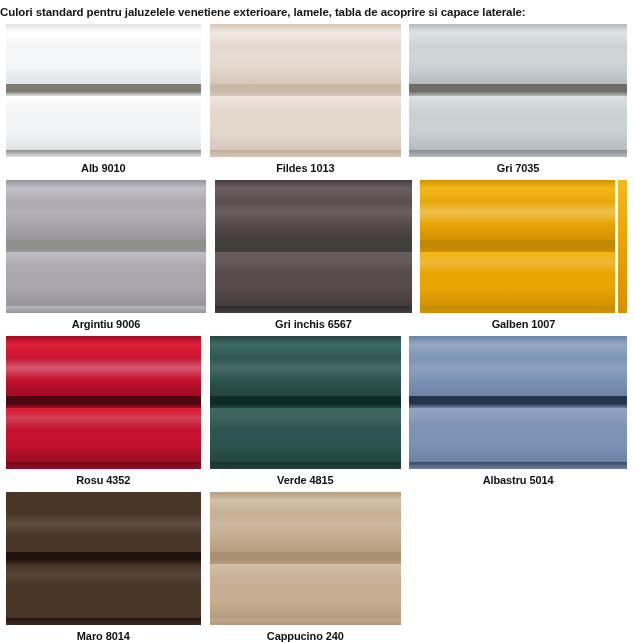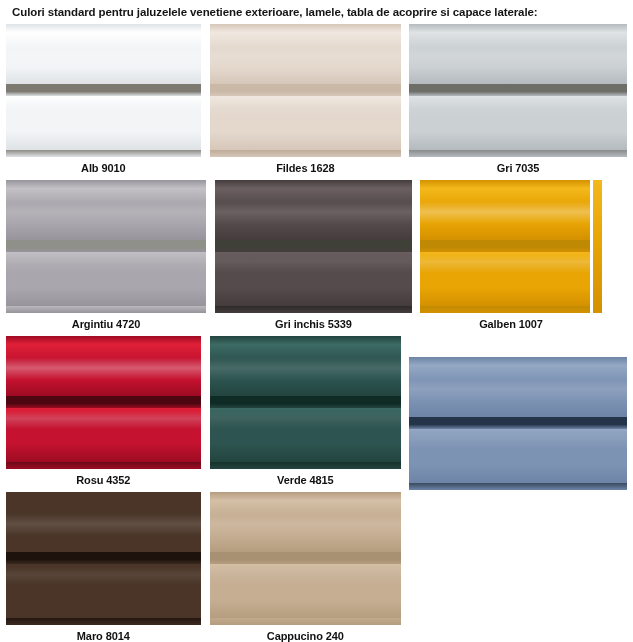--- a/index.html
+++ b/index.html
@@ -12,44 +12,44 @@
     height: 642px;
     font-family: "Liberation Sans", sans-serif;
     overflow: hidden;
     position: relative;
   }
 
   #page-title {
     font-size: 11.5px;
     font-weight: bold;
     color: #151515;
-    padding: 6px 0 6px 12px;
+    padding: 6px 0 6px 0;
     letter-spacing: -0.1px;
     white-space: nowrap;
   }
 
   .swatch-grid {
     padding: 0 6px;
   }
 
   .swatch-row {
     display: flex;
-    align-items: flex-end;
+    align-items: flex-start;
     margin-bottom: 2px;
   }
 
   .swatch-cell {
     display: flex;
     flex-direction: column;
     align-items: stretch;
   }
   .swatch-cell.col0 { width: 200px; margin-right: 9px; }
   .swatch-cell.col1 { width: 197px; margin-right: 8px; }
   .swatch-cell.col2 { width: 224px; }
-  .swatch-cell.col2.wide { width: 182px; }
+  .swatch-cell.col2.wide { width: 207px; }
   .swatch-cell.empty { background: transparent; }
 
   
   .swatch-img {
     position: relative;
     height: 133px;
     overflow: hidden;
     background: #cccccc;
   }
   .swatch-cell.col0 .swatch-img,
@@ -125,21 +125,21 @@
         <div class="swatch-caption">Alb 9010</div>
       </div>
       <div class="swatch-cell col1">
         <div class="swatch-img" style="background: rgb(228, 216, 205);">
           <div class="lamella-top" style="background: linear-gradient(rgb(214, 199, 185) 0%, rgb(240, 232, 224) 14%, rgb(228, 216, 205) 40%, rgb(228, 216, 205) 72%, rgb(214, 199, 185) 100%);"></div>
           <div class="lamella-gap" style="background: linear-gradient(rgb(203, 185, 167) 0%, rgb(203, 185, 167) 62%, rgb(214, 199, 185) 100%);"></div>
           <div class="lamella-bottom" style="background: linear-gradient(rgb(240, 232, 224) 0%, rgb(228, 216, 205) 22%, rgb(228, 216, 205) 66%, rgb(214, 199, 185) 100%);"></div>
           <div class="lamella-foot" style="background: linear-gradient(rgb(191, 171, 152) 0%, rgb(214, 199, 185) 100%);"></div>
           <div class="gloss" style="background: linear-gradient(rgba(255, 255, 255, 0) 16%, rgba(255, 255, 255, 0.13) 24%, rgba(255, 255, 255, 0) 33%, rgba(255, 255, 255, 0) 56%, rgba(255, 255, 255, 0.08) 62%, rgba(255, 255, 255, 0) 70%);"></div>
         </div>
-        <div class="swatch-caption">Fildes 1628</div>
+        <div class="swatch-caption">Fildes 1013</div>
       </div>
       <div class="swatch-cell col2">
         <div class="swatch-img" style="background: rgb(203, 208, 211);">
           <div class="lamella-top" style="background: linear-gradient(rgb(180, 186, 190) 0%, rgb(223, 227, 229) 14%, rgb(203, 208, 211) 40%, rgb(203, 208, 211) 72%, rgb(180, 186, 190) 100%);"></div>
           <div class="lamella-gap" style="background: linear-gradient(rgb(110, 110, 104) 0%, rgb(110, 110, 104) 62%, rgb(180, 186, 190) 100%);"></div>
           <div class="lamella-bottom" style="background: linear-gradient(rgb(223, 227, 229) 0%, rgb(203, 208, 211) 22%, rgb(203, 208, 211) 66%, rgb(180, 186, 190) 100%);"></div>
           <div class="lamella-foot" style="background: linear-gradient(rgb(138, 140, 140) 0%, rgb(180, 186, 190) 100%);"></div>
           <div class="gloss" style="background: linear-gradient(rgba(255, 255, 255, 0) 16%, rgba(255, 255, 255, 0.13) 24%, rgba(255, 255, 255, 0) 33%, rgba(255, 255, 255, 0) 56%, rgba(255, 255, 255, 0.08) 62%, rgba(255, 255, 255, 0) 70%);"></div>
         </div>
         <div class="swatch-caption">Gri 7035</div>
@@ -147,31 +147,31 @@
     </div>
     <div class="swatch-row">
       <div class="swatch-cell col0">
         <div class="swatch-img" style="background: rgb(169, 166, 173);">
           <div class="lamella-top" style="background: linear-gradient(rgb(151, 148, 156) 0%, rgb(195, 193, 198) 14%, rgb(169, 166, 173) 40%, rgb(169, 166, 173) 72%, rgb(151, 148, 156) 100%);"></div>
           <div class="lamella-gap" style="background: linear-gradient(rgb(142, 144, 137) 0%, rgb(142, 144, 137) 62%, rgb(151, 148, 156) 100%);"></div>
           <div class="lamella-bottom" style="background: linear-gradient(rgb(195, 193, 198) 0%, rgb(169, 166, 173) 22%, rgb(169, 166, 173) 66%, rgb(151, 148, 156) 100%);"></div>
           <div class="lamella-foot" style="background: linear-gradient(rgb(185, 184, 188) 0%, rgb(151, 148, 156) 100%);"></div>
           <div class="gloss" style="background: linear-gradient(rgba(255, 255, 255, 0) 16%, rgba(255, 255, 255, 0.13) 24%, rgba(255, 255, 255, 0) 33%, rgba(255, 255, 255, 0) 56%, rgba(255, 255, 255, 0.08) 62%, rgba(255, 255, 255, 0) 70%);"></div>
         </div>
-        <div class="swatch-caption">Argintiu 4720</div>
+        <div class="swatch-caption">Argintiu 9006</div>
       </div>
       <div class="swatch-cell col1">
         <div class="swatch-img" style="background: rgb(85, 74, 76);">
           <div class="lamella-top" style="background: linear-gradient(rgb(69, 60, 62) 0%, rgb(107, 95, 97) 14%, rgb(85, 74, 76) 40%, rgb(85, 74, 76) 72%, rgb(69, 60, 62) 100%);"></div>
           <div class="lamella-gap" style="background: linear-gradient(rgb(63, 64, 56) 0%, rgb(63, 64, 56) 62%, rgb(69, 60, 62) 100%);"></div>
           <div class="lamella-bottom" style="background: linear-gradient(rgb(107, 95, 97) 0%, rgb(85, 74, 76) 22%, rgb(85, 74, 76) 66%, rgb(69, 60, 62) 100%);"></div>
           <div class="lamella-foot" style="background: linear-gradient(rgb(46, 43, 41) 0%, rgb(69, 60, 62) 100%);"></div>
           <div class="gloss" style="background: linear-gradient(rgba(255, 255, 255, 0) 16%, rgba(255, 255, 255, 0.13) 24%, rgba(255, 255, 255, 0) 33%, rgba(255, 255, 255, 0) 56%, rgba(255, 255, 255, 0.08) 62%, rgba(255, 255, 255, 0) 70%);"></div>
         </div>
-        <div class="swatch-caption">Gri inchis 5339</div>
+        <div class="swatch-caption">Gri inchis 6567</div>
       </div>
       <div class="swatch-cell col2 wide">
         <div class="swatch-img" style="background: rgb(232, 165, 4);">
           <div class="lamella-top" style="background: linear-gradient(rgb(212, 145, 0) 0%, rgb(243, 184, 27) 14%, rgb(232, 165, 4) 40%, rgb(232, 165, 4) 72%, rgb(212, 145, 0) 100%);"></div>
           <div class="lamella-gap" style="background: linear-gradient(rgb(192, 137, 4) 0%, rgb(192, 137, 4) 62%, rgb(212, 145, 0) 100%);"></div>
           <div class="lamella-bottom" style="background: linear-gradient(rgb(243, 184, 27) 0%, rgb(232, 165, 4) 22%, rgb(232, 165, 4) 66%, rgb(212, 145, 0) 100%);"></div>
           <div class="lamella-foot" style="background: linear-gradient(rgb(194, 139, 2) 0%, rgb(212, 145, 0) 100%);"></div>
           <div class="gloss" style="background: linear-gradient(rgba(255, 255, 255, 0) 16%, rgba(255, 255, 255, 0.3) 24%, rgba(255, 255, 255, 0) 33%, rgba(255, 255, 255, 0) 56%, rgba(255, 255, 255, 0.2) 62%, rgba(255, 255, 255, 0) 70%);"></div>
           <div class="side-strip" style="background: linear-gradient(rgb(243, 184, 27) 0%, rgb(232, 165, 4) 45%, rgb(212, 145, 0) 100%);"></div>
         </div>
@@ -200,20 +200,21 @@
         <div class="swatch-caption">Verde 4815</div>
       </div>
       <div class="swatch-cell col2">
         <div class="swatch-img" style="background: rgb(125, 147, 180);">
           <div class="lamella-top" style="background: linear-gradient(rgb(108, 132, 166) 0%, rgb(148, 168, 196) 14%, rgb(125, 147, 180) 40%, rgb(125, 147, 180) 72%, rgb(108, 132, 166) 100%);"></div>
           <div class="lamella-gap" style="background: linear-gradient(rgb(36, 52, 73) 0%, rgb(36, 52, 73) 62%, rgb(108, 132, 166) 100%);"></div>
           <div class="lamella-bottom" style="background: linear-gradient(rgb(148, 168, 196) 0%, rgb(125, 147, 180) 22%, rgb(125, 147, 180) 66%, rgb(108, 132, 166) 100%);"></div>
           <div class="lamella-foot" style="background: linear-gradient(rgb(58, 74, 96) 0%, rgb(108, 132, 166) 100%);"></div>
           <div class="gloss" style="background: linear-gradient(rgba(255, 255, 255, 0) 16%, rgba(255, 255, 255, 0.13) 24%, rgba(255, 255, 255, 0) 33%, rgba(255, 255, 255, 0) 56%, rgba(255, 255, 255, 0.08) 62%, rgba(255, 255, 255, 0) 70%);"></div>
         </div>
+        <div class="swatch-caption">Albastru 5014</div>
       </div>
     </div>
     <div class="swatch-row">
       <div class="swatch-cell col0">
         <div class="swatch-img" style="background: rgb(74, 53, 40);">
           <div class="lamella-top"></div>
           <div class="lamella-gap" style="background: linear-gradient(rgb(29, 18, 12) 0%, rgb(29, 18, 12) 62%, rgb(59, 42, 32) 100%);"></div>
           <div class="lamella-bottom"></div>
           <div class="lamella-foot" style="background: linear-gradient(rgb(36, 23, 17) 0%, rgb(59, 42, 32) 100%);"></div>
           <div class="gloss" style="background: linear-gradient(rgba(255, 255, 255, 0) 16%, rgba(255, 255, 255, 0.13) 24%, rgba(255, 255, 255, 0) 33%, rgba(255, 255, 255, 0) 56%, rgba(255, 255, 255, 0.08) 62%, rgba(255, 255, 255, 0) 70%);"></div>

